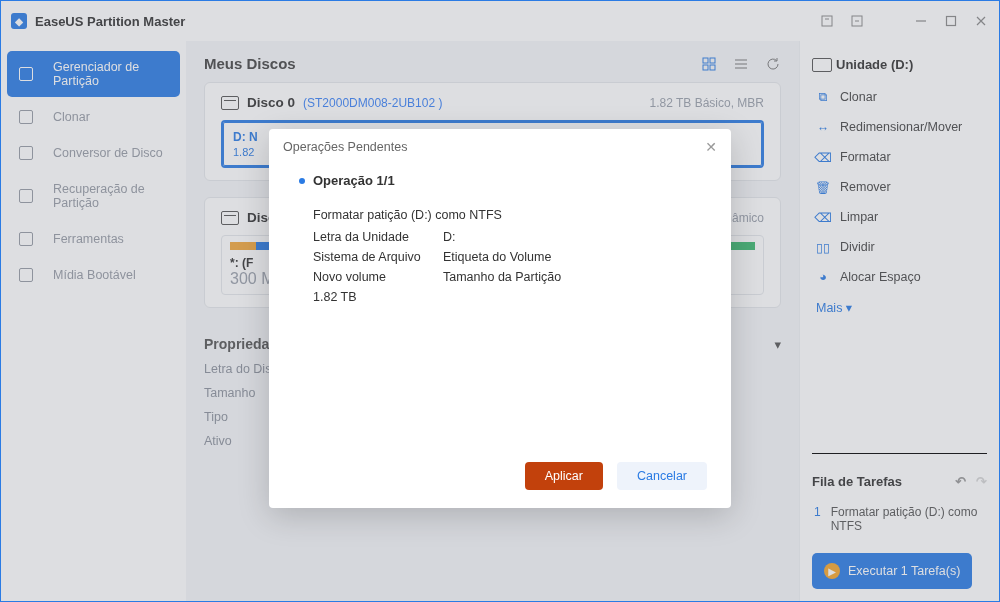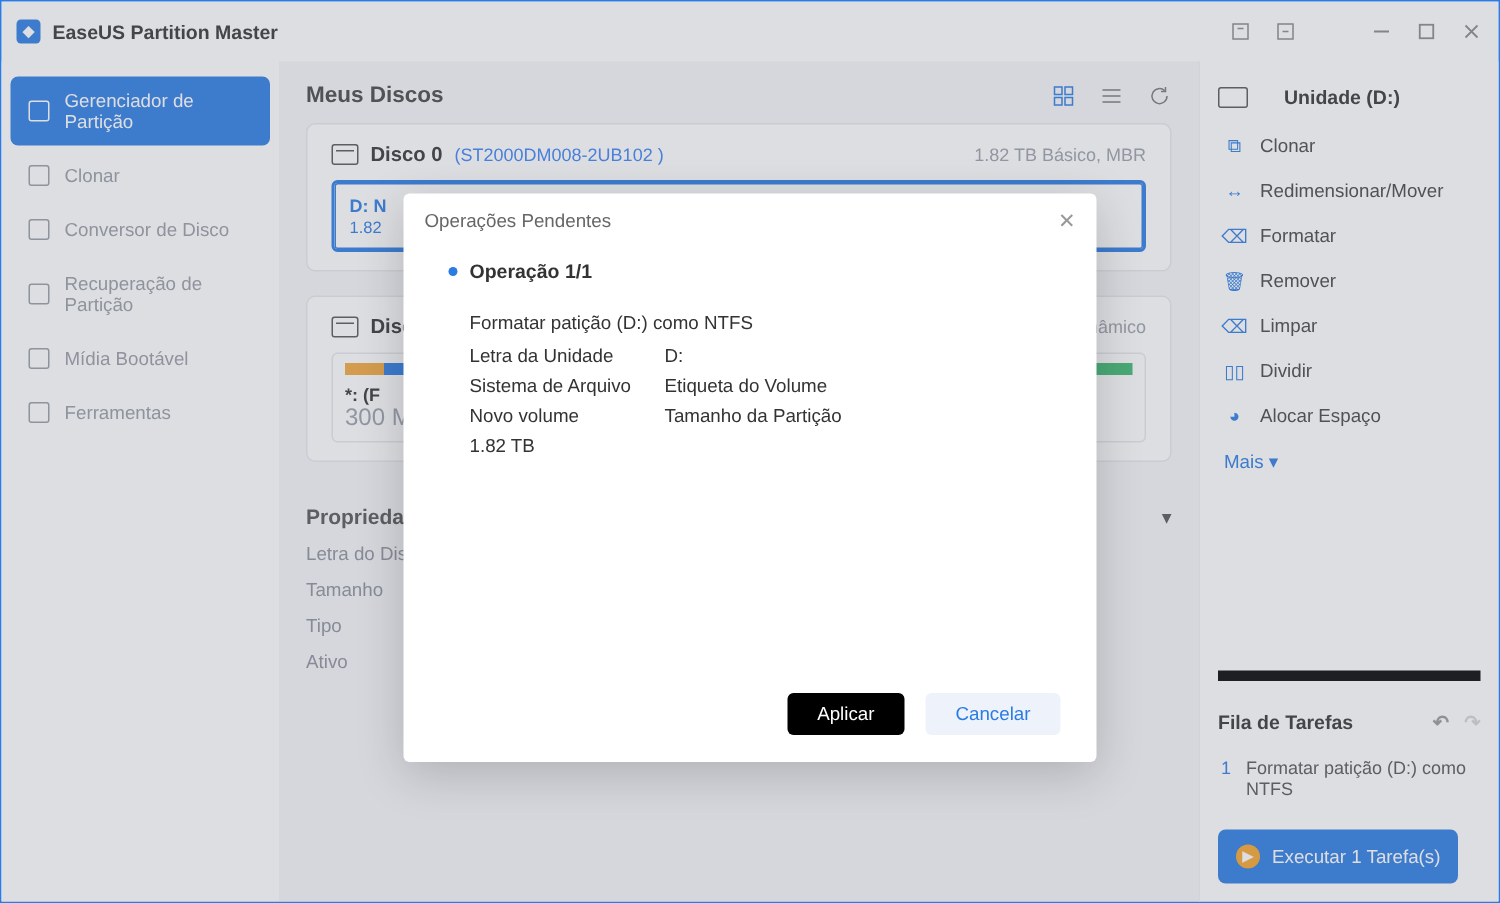--- a/index.html
+++ b/index.html
@@ -4,21 +4,21 @@
 <style>
 * { margin: 0; padding: 0; box-sizing: border-box; font-family: -apple-system, "Segoe UI", Arial, sans-serif; }
 body { width: 1000px; height: 602px; background: #fff; border: 1px solid #2a7be4; overflow: hidden; position: relative; font-size: 13px; color: #333; }
 .titlebar { height: 40px; display: flex; align-items: center; padding: 0 10px; }
 .titlebar .logo { width: 16px; height: 16px; background: #2a7be4; border-radius: 3px; margin-right: 8px; display:flex;align-items:center;justify-content:center;color:#fff;font-size:10px;font-weight:bold; }
 .titlebar .title { font-weight: 600; color: #333; font-size: 13px; }
 .titlebar .right { margin-left: auto; display: flex; align-items: center; gap: 14px; color: #777; }
 .titlebar .winbtn { width: 16px; height: 16px; display:flex;align-items:center;justify-content:center; cursor:pointer; }
 .layout { display: flex; height: 560px; }
 .sidebar-left { width: 185px; padding: 10px 6px; background: #fff; }
-.nav-item { display:flex; align-items:center; gap:10px; padding: 9px 12px; color:#969ba5; border-radius: 5px; margin-bottom: 4px; font-size: 12.5px; cursor:pointer; }
+.nav-item { display:flex; align-items:center; gap:20px; padding: 9px 12px; color:#969ba5; border-radius: 5px; margin-bottom: 4px; font-size: 12.5px; cursor:pointer; }
 .nav-item.active { background: #2a7be4; color: #fff; }
 .nav-icon { width:14px; height:14px; border:1.5px solid currentColor; border-radius:2px; flex-shrink:0; }
 .main { flex:1; background:#f5f6f8; padding: 14px 18px 0 18px; overflow:hidden; position:relative; }
 .main-head { display:flex; align-items:center; margin-bottom: 10px; }
 .main-head h2 { font-size: 15px; font-weight:600; color:#444; }
 .main-head .icons { margin-left:auto; display:flex; gap:16px; color:#777; }
 .main-head .icons .vicon { width:16px;height:16px; cursor:pointer; display:flex;align-items:center;justify-content:center; }
 .main-head .icons .vicon.active { color:#2a7be4; }
 .card { background:#fff; border:1px solid #e5e7eb; border-radius:6px; padding:12px 16px; margin-bottom:16px; }
 .card-head { display:flex; align-items:center; gap:8px; margin-bottom:10px;justify-content:center; }
@@ -40,44 +40,44 @@
 .partbar2 .lbl { padding:0 8px 6px 8px; font-size:12px; }
 .partbar2 .lbl .nm{color:#333;font-weight:600;}
 .partbar2 .lbl .sz{color:#9aa0ab;font-size:16px;}
 .props { margin-top: 18px; }
 .props-head { display:flex; align-items:center; padding: 10px 0; }
 .props-head h3 { font-size:14px; font-weight:600; color:#555; }
 .props-head .chev { margin-left:auto; color:#555; }
 .props-grid { display:grid; grid-template-columns: 110px 200px 110px 140px; row-gap:10px; font-size:12.5px; color:#333; }
 .props-grid .k { color:#8b919c; }
 .sidebar-right { width:200px; background:#fff; border-left:1px solid #eef0f3; padding:16px 12px 12px 12px; display:flex; flex-direction:column; }
-.rhead { display:flex; align-items:center; gap:24px; font-weight:600; margin-bottom:10px; font-size:13px; }
+.rhead { display:flex; align-items:center; gap:4px; font-weight:600; margin-bottom:10px; font-size:13px; }
 .rhead .ico { width:20px;height:14px;border:1.5px solid #555;border-radius:2px;}
 .ract { display:flex; align-items:center; gap:10px; padding:8px 4px; color:#444; font-size:12.5px; cursor:pointer; }
 .ract .ri { width:14px;height:14px; color:#2a7be4; display:flex;align-items:center;justify-content:center; }
 .more { color:#2a7be4; padding:8px 4px; font-size:12.5px; cursor:pointer; }
 .queue { margin-top:auto; }
-.queue-head { display:flex; align-items:center; gap:10px; font-weight:600; padding: 20px 0 10px 0; border-top:7px solid #000000; font-size:13px;}
+.queue-head { display:flex; align-items:center; gap:10px; font-weight:600; padding: 20px 0 10px 0; border-top:1px solid #000000; font-size:13px;}
 .queue-head .qicons { margin-left:auto; display:flex; gap:10px; color:#999; }
 .queue-item { display:flex; gap:10px; font-size:12px; color:#555; padding:6px 2px; }
 .queue-item .num { color:#2a7be4; }
 .execute-btn { margin-top:14px; background:#2a7be4; color:#fff; border:none; border-radius:5px; padding:10px 12px; font-size:12.5px; display:flex; align-items:center; justify-content:center; gap:8px; cursor:pointer; }
 .execute-btn .circ { width:16px;height:16px;border-radius:50%;background:#f6a62b;display:flex;align-items:center;justify-content:center;font-size:10px;color:#fff; }
 .overlay { position:absolute; inset:0; background:rgba(120,125,135,0.25); display:flex; align-items:flex-start; justify-content:center; }
 .modal { margin-top:128px; width:462px; background:#fff; border-radius:4px; box-shadow:0 8px 32px rgba(0,0,0,0.18); padding:0; }
 .modal-head { display:flex; align-items:center; padding:10px 14px 8px 14px; font-size:12.5px; color:#666; }
 .modal-head .x { margin-left:auto; color:#999; cursor:pointer; font-size:14px; }
 .modal-body { padding: 10px 30px 18px 30px; }
 .op-title { display:flex; align-items:center; gap:8px; font-weight:600; font-size:13px; margin-bottom:20px; }
 .op-title::before { content:""; width:6px;height:6px;border-radius:50%;background:#2a7be4; }
 .op-desc { margin-left:14px; font-size:12.5px; color:#333; margin-bottom:8px; }
 .op-grid { margin-left:14px; display:grid; grid-template-columns:130px auto; row-gap:6px; font-size:12.5px; color:#333; }
 .modal-foot { display:flex; justify-content:flex-end; gap:14px; padding: 140px 24px 18px 24px; }
 .btn { border:none; border-radius:4px; padding:7px 20px; font-size:12.5px; cursor:pointer; }
-.btn-primary { background:#000000; color:#fff; }
+.btn-primary { background:#c2410c; color:#fff; }
 .btn-secondary { background:#eef3fb; color:#2a7be4; }
 svg { display:block; }
 </style>
 </head>
 <body>
 
 <div class="titlebar">
   <div class="logo">◆</div>
   <div class="title">EaseUS Partition Master</div>
   <div class="right">
@@ -125,25 +125,25 @@
     <div class="nav-item">
         <span class="nav-icon"></span>
         <span>Conversor de Disco</span>
       </div>
     <div class="nav-item">
         <span class="nav-icon"></span>
         <span>Recuperação de Partição</span>
       </div>
     <div class="nav-item">
         <span class="nav-icon"></span>
+        <span>Ferramentas</span>
+      </div>
+    <div class="nav-item">
+        <span class="nav-icon"></span>
         <span>Mídia Bootável</span>
-      </div>
-    <div class="nav-item">
-        <span class="nav-icon"></span>
-        <span>Ferramentas</span>
       </div>
   </div>
 
   <div class="main">
     <div class="main-head">
       <h2>Meus Discos</h2>
       <div class="icons">
         <div class="vicon active">
             <svg width="14" height="14" viewBox="0 0 14 14">
               <rect x="1" y="1" width="5" height="5" fill="none" stroke="currentColor"></rect>

